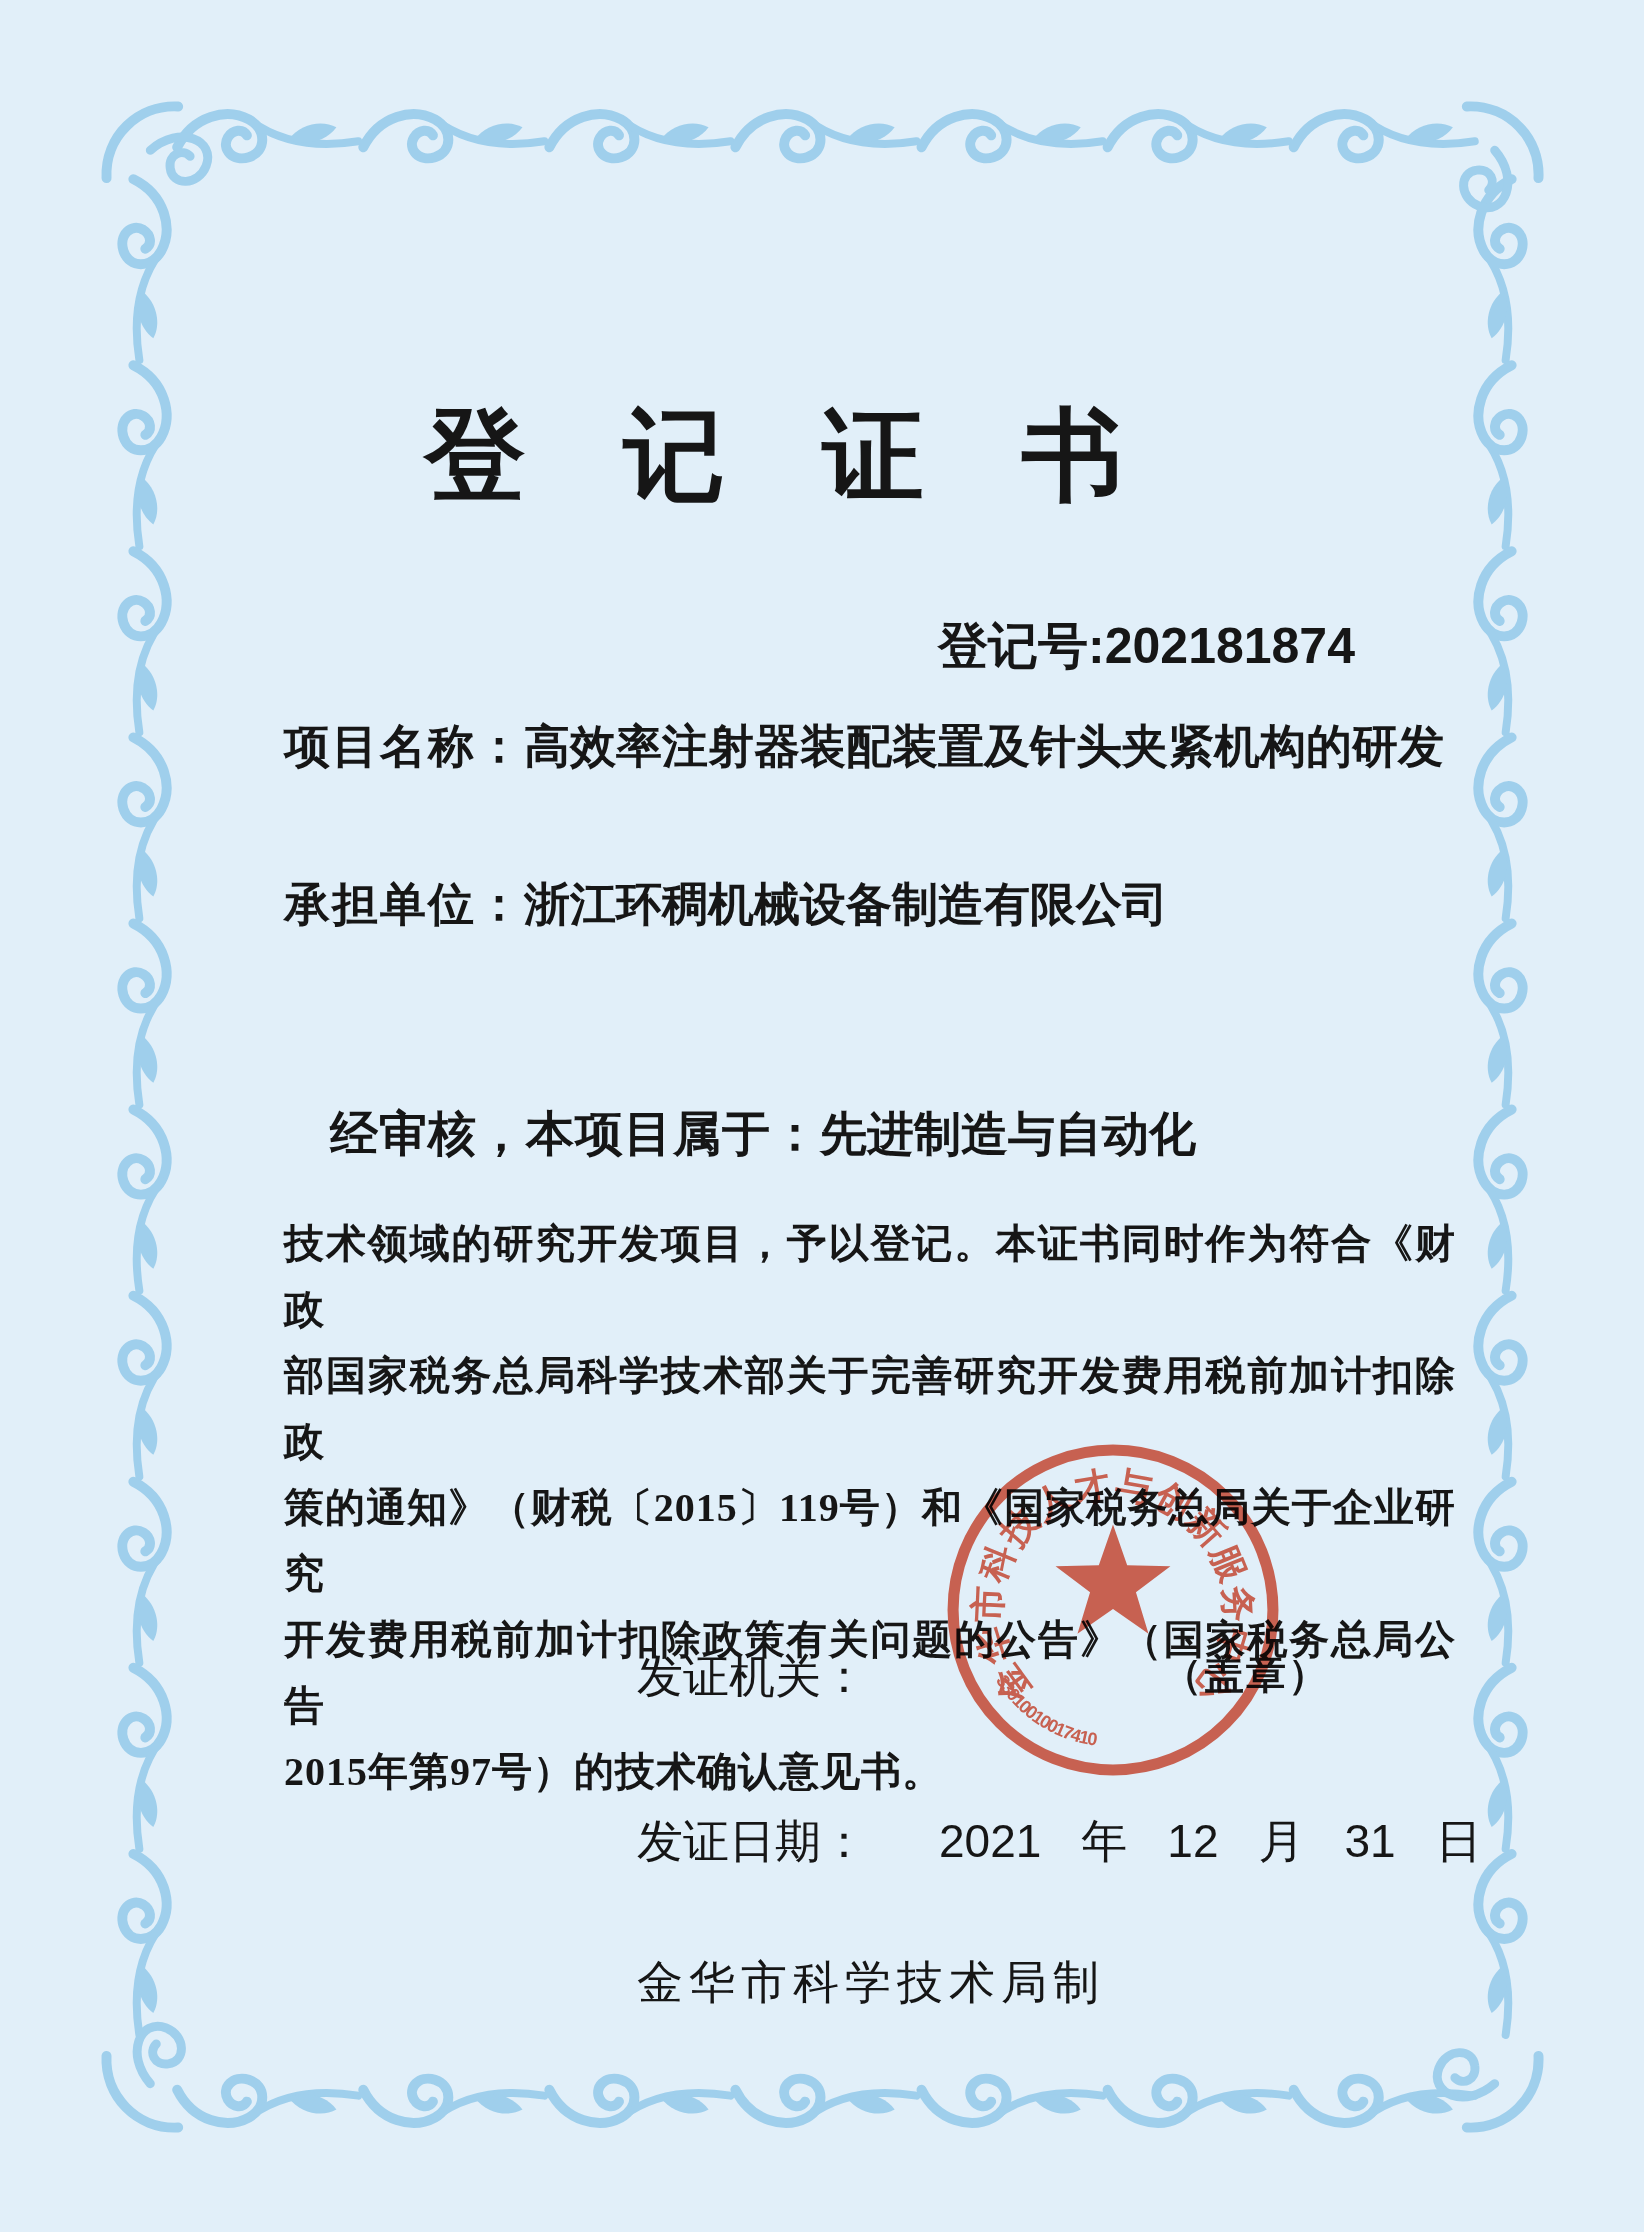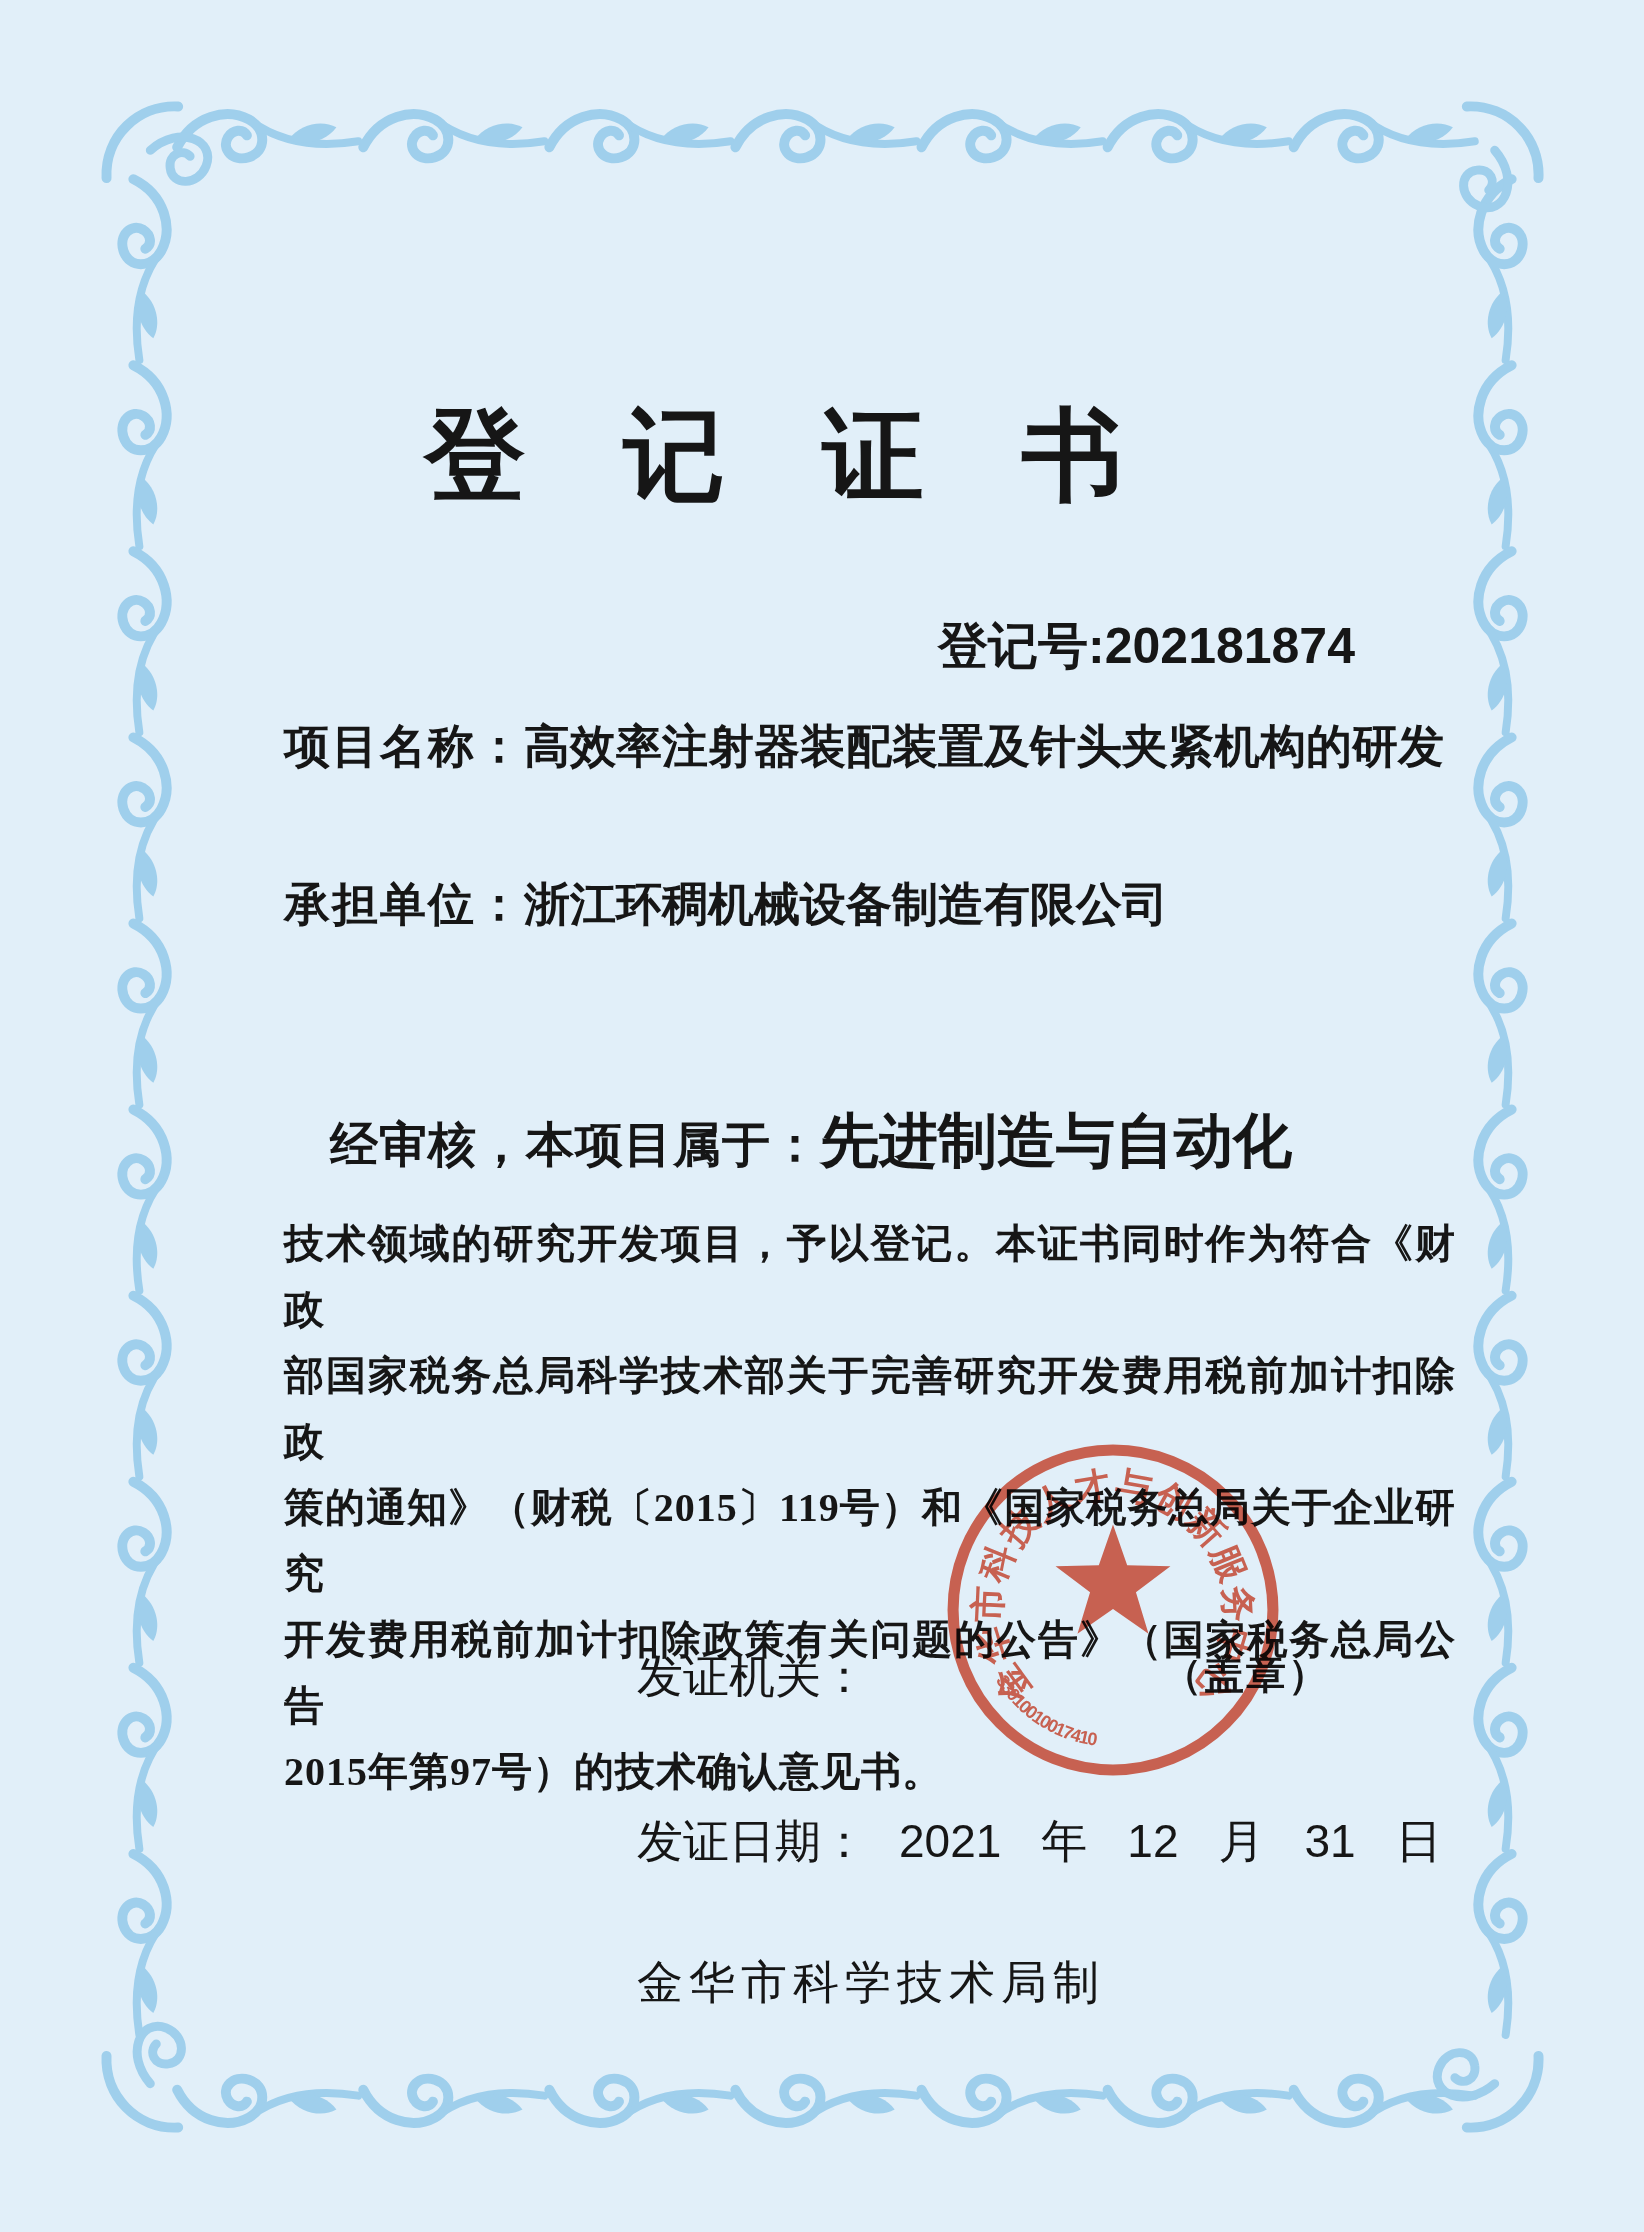--- a/index.html
+++ b/index.html
@@ -29,21 +29,21 @@
     font-family:"Liberation Sans","DejaVu Sans",sans-serif; font-weight:700;
   }
   .field{ left:284px; right:189px; font-size:46px; line-height:60px; z-index:2; white-space:nowrap;}
   .field .flabel{ font-weight:800; font-family:"Liberation Serif","DejaVu Serif",serif; letter-spacing:2px;}
   .field .fvalue{ font-weight:700; font-family:Liberation Sans, sans-serif;text-align:center;}
   .field-project{ top:716px; }
   .field-unit{ top:874px; }
 
   .classification{ left:330px; top:1102px; font-size:48px; z-index:2; white-space:nowrap;}
   .classification .clabel{ font-weight:800; letter-spacing:1px;}
-  .classification .cvalue{ font-weight:700; font-size:59px; font-family:"Liberation Sans","DejaVu Sans",sans-serif;}
+  .classification .cvalue{ font-weight:700; font-size:47px; font-family:"Liberation Sans","DejaVu Sans",sans-serif;}
 
   .body-par{ left:284px; top:1211px; width:1172px; z-index:1;}
   .body-line{
     font-size:40px; line-height:66px; font-weight:700; letter-spacing:1px;
     text-align:justify; text-align-last:justify;
   }
   .body-line.last{ text-align-last:left; }
 
   .issuer-line{ left:637px; top:1646px; font-size:46px; z-index:1;
     font-family:"Liberation Sans","DejaVu Sans",sans-serif;}
@@ -51,21 +51,21 @@
 
   svg.seal-svg{ left:942px; top:1439px; width:342px; height:342px; z-index:3;
     mix-blend-mode:multiply; opacity:.92;}
   .seal-ring-char{ font-size:36px; font-weight:bold; fill:var(--seal);
     font-family:"Liberation Serif","DejaVu Serif",serif;}
   .seal-serial-digit{ font-size:18px; font-weight:bold; fill:var(--seal);
     font-family:"Liberation Sans","DejaVu Sans",sans-serif;}
 
   .date-line{ left:637px; top:1811px; font-size:46px; z-index:2;
     font-family:"Liberation Sans","DejaVu Sans",sans-serif; display:flex; align-items:baseline;}
-  .date-line .gap-lg{ margin-left:32px;}
+  .date-line .gap-lg{ margin-left:72px;}
   .date-line .gap{ margin-left:40px;}
 
   .footer-line{ left:637px; top:1952px; font-size:46px; letter-spacing:6px; z-index:2;
     font-family:"Liberation Sans","DejaVu Sans",sans-serif;}
 </style>
 </head>
 <body>
 
 <div class="page">
 

